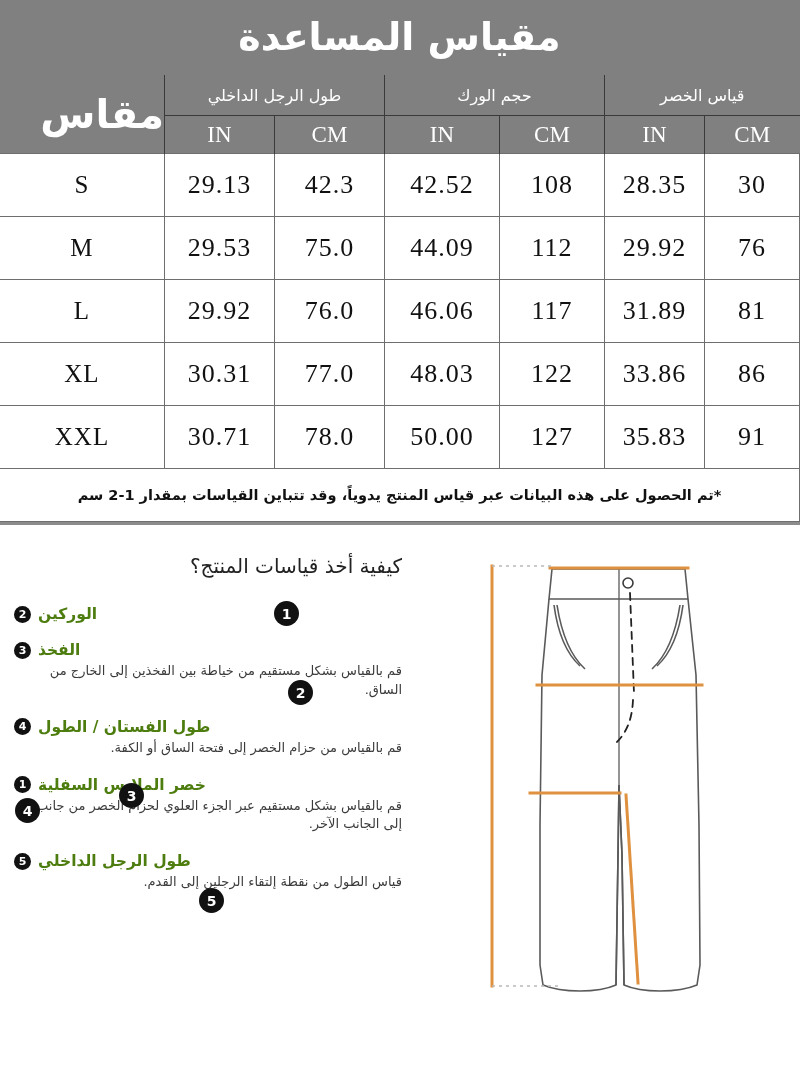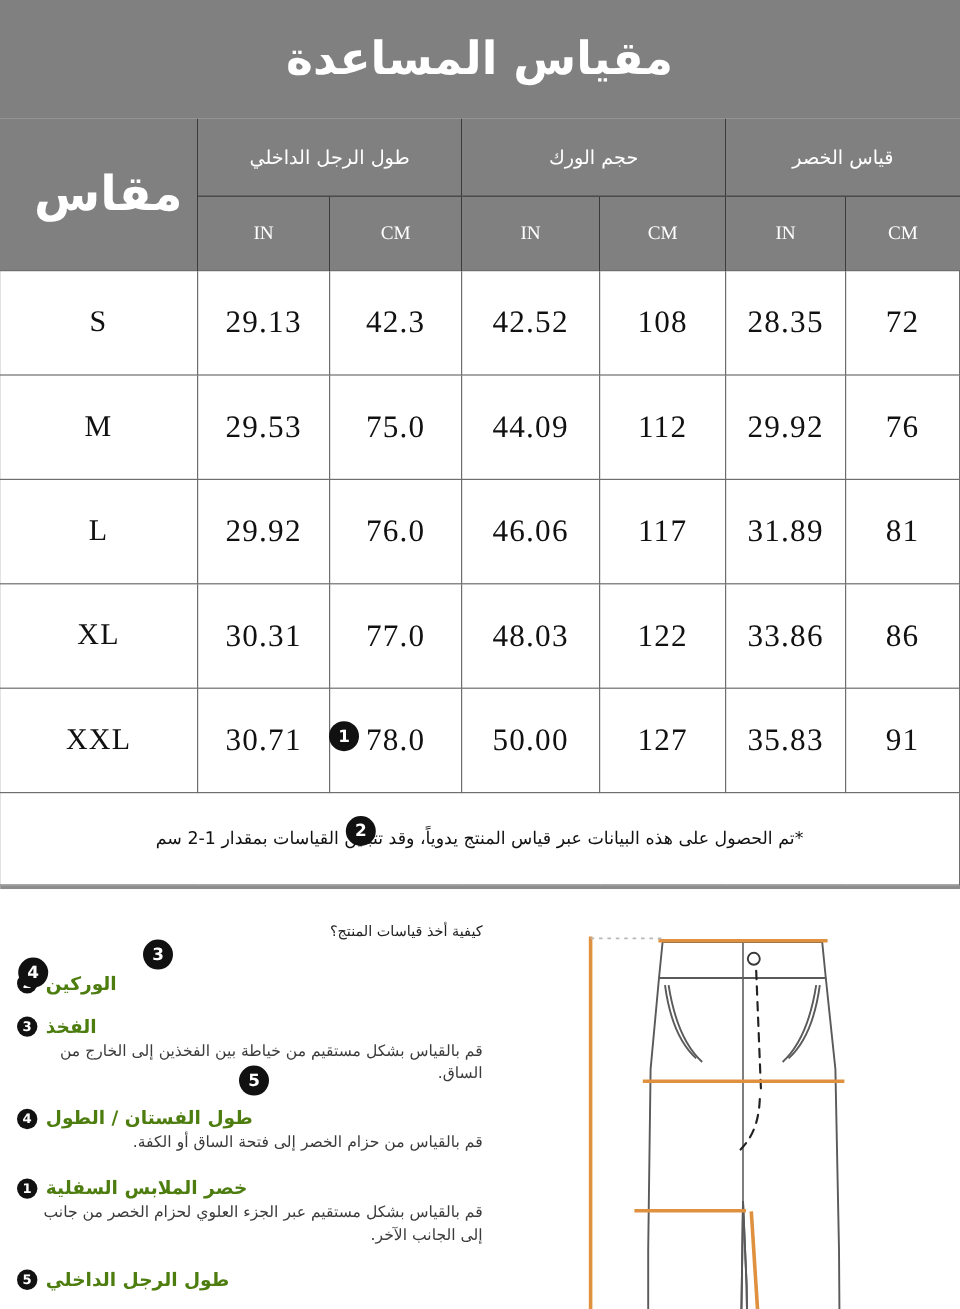--- a/index.html
+++ b/index.html
@@ -21,21 +21,21 @@
     width: 800px;
     background: #ffffff;
   }
   table.size-table {
     width: 800px;
     border-collapse: collapse;
     table-layout: fixed;
   }
   table.size-table td,
   table.size-table th {
-    padding: 12px;
+    padding: 0;
     margin: 0;
   }
 
   .title-cell {
     background: #808080;
     color: #ffffff;
     text-align: center;
     font-size: 38px;
     font-weight: bold;
     height: 75px;
@@ -54,21 +54,21 @@
     font-family: "DejaVu Sans", sans-serif;
     border-inline-start: 1px solid #3a3a3a;
     vertical-align: middle;
   }
   .grp-head.first { border-inline-start: none; margin-left: 48px; }
 
   .unit-head {
     background: #808080;
     color: #ffffff;
     text-align: center;
-    font-size: 16px;
+    font-size: 23px;
     height: 37px;
     font-family: "Liberation Serif", serif;
     border-inline-start: 1px solid #3a3a3a;
     border-top: 1px solid #3a3a3a;
     vertical-align: middle;
   }
   .unit-head.first { border-inline-start: none; }
 
   .size-head {
     background: #808080;
@@ -92,21 +92,21 @@
     vertical-align: middle;
     letter-spacing: 1px;
   }
   .data-cell.size {
     font-size: 25px;
   }
 
   .note-cell {
     text-align: center;
     font-size: 14.5px;
-    font-weight: normal;
+    font-weight: bold;
     color: #111111;
     background: #ffffff;
     height: 52px;
     font-family: "DejaVu Sans", sans-serif;
     border: 1px solid #6e6e6e;
     vertical-align: middle;
     padding: 0 6px;
     direction: rtl;
   }
 
@@ -132,21 +132,21 @@
     direction: rtl;
     text-align: right;
   }
   .guide-figure {
     width: 370px;
     position: relative;
     box-sizing: border-box;
   }
 
   .guide-title {
-    font-size: 12px;
+    font-size: 20px;
     font-weight: normal;
     color: #222222;
     font-family: "DejaVu Sans", sans-serif;
     margin: 0 0 26px 0;
     line-height: 1.3;
   }
 
   .instr {
     margin-bottom: 18px;
   }
@@ -230,21 +230,21 @@
       <tr>
         <td class="unit-head first">CM</td>
         <td class="unit-head">IN</td>
         <td class="unit-head">CM</td>
         <td class="unit-head">IN</td>
         <td class="unit-head">CM</td>
         <td class="unit-head">IN</td>
       </tr>
 
       <tr>
-        <td class="data-cell">72</td>
+        <td class="data-cell">30</td>
         <td class="data-cell">28.35</td>
         <td class="data-cell">108</td>
         <td class="data-cell">42.52</td>
         <td class="data-cell">42.3</td>
         <td class="data-cell">29.13</td>
         <td class="data-cell size">S</td>
       </tr>
       <tr>
         <td class="data-cell">76</td>
         <td class="data-cell">29.92</td>
@@ -325,20 +325,21 @@
         <span class="instr-title">خصر الملابس السفلية</span>
       </div>
       <p class="instr-body">قم بالقياس بشكل مستقيم عبر الجزء العلوي لحزام الخصر من جانب إلى الجانب الآخر.</p>
     </div>
 
     <div class="instr">
       <div class="instr-head">
         <span class="badge">5</span>
         <span class="instr-title">طول الرجل الداخلي</span>
       </div>
+      <p class="instr-body">قياس الطول من نقطة إلتقاء الرجلين إلى القدم.</p>
     </div>
   </div>
 
   <div class="guide-figure">
     <svg width="370" height="571" viewBox="0 0 370 571">
       <g fill="none" stroke="#5a5a5a" stroke-width="1.6" stroke-linejoin="round">
 
         <path d="M122,44 L255,44 L258,74 L119,74 Z"></path>
 
         <path d="M119,74 L112,150 L110,300 L110,440 L113,460

